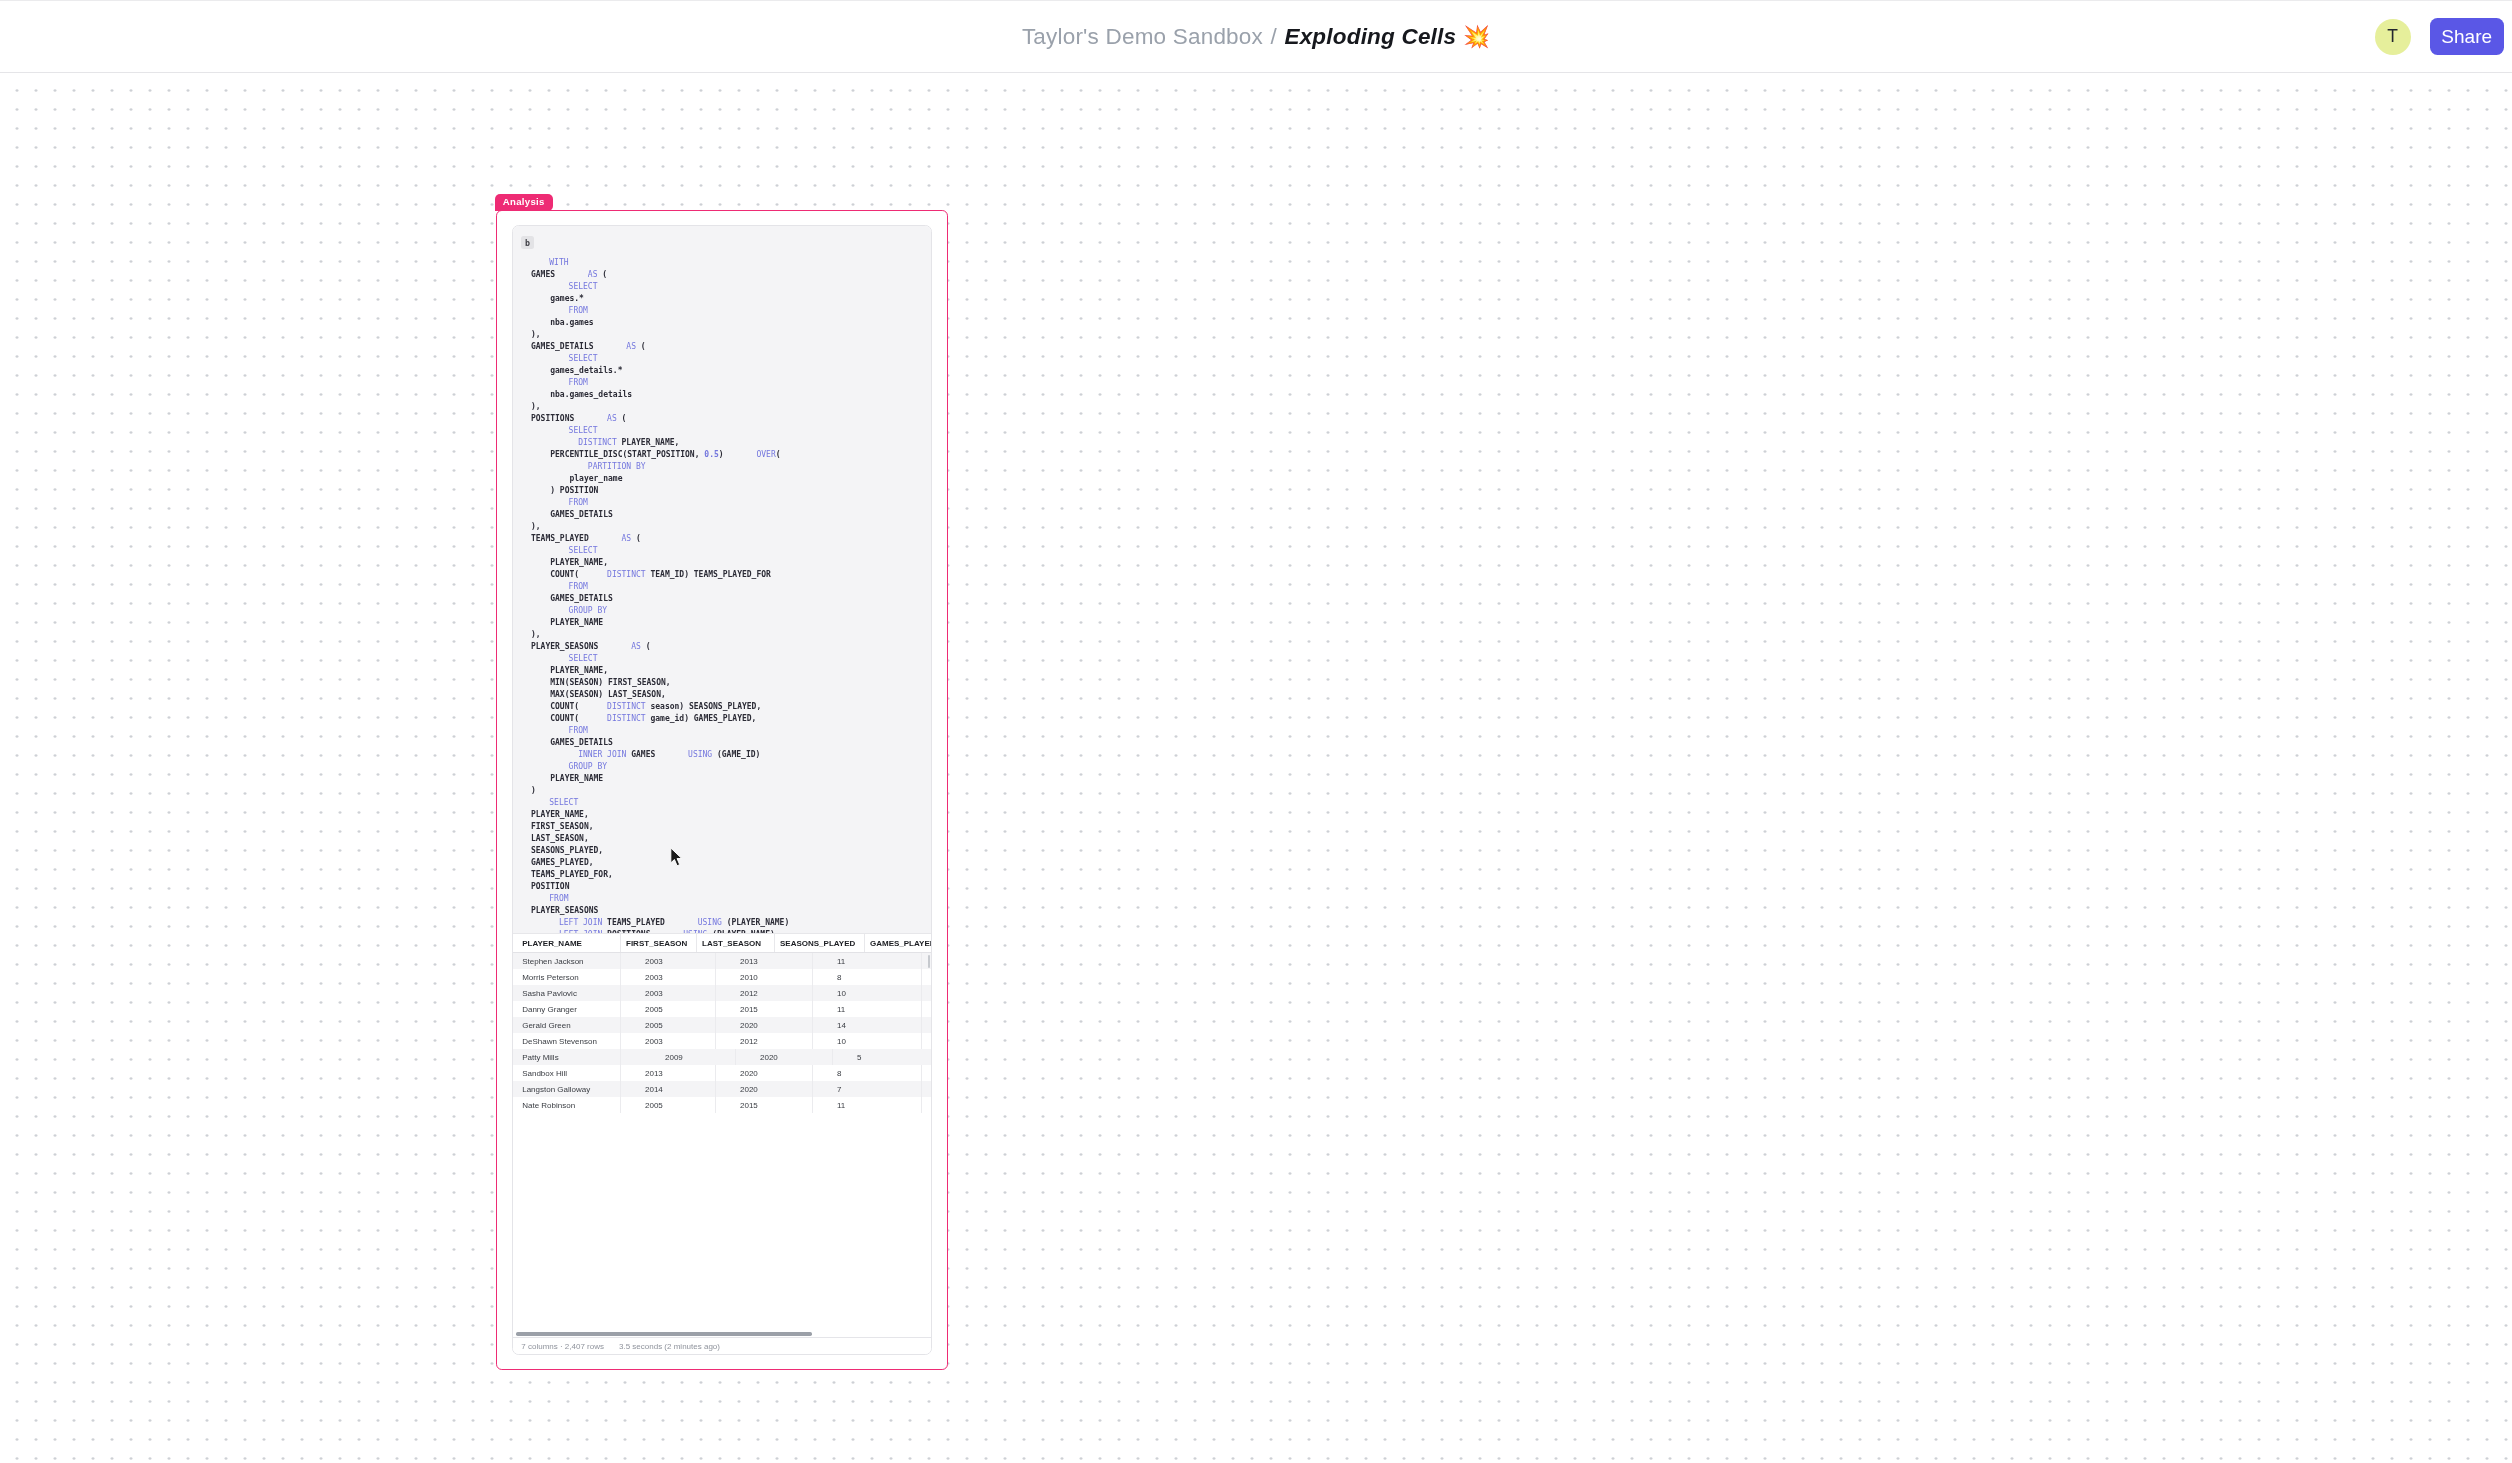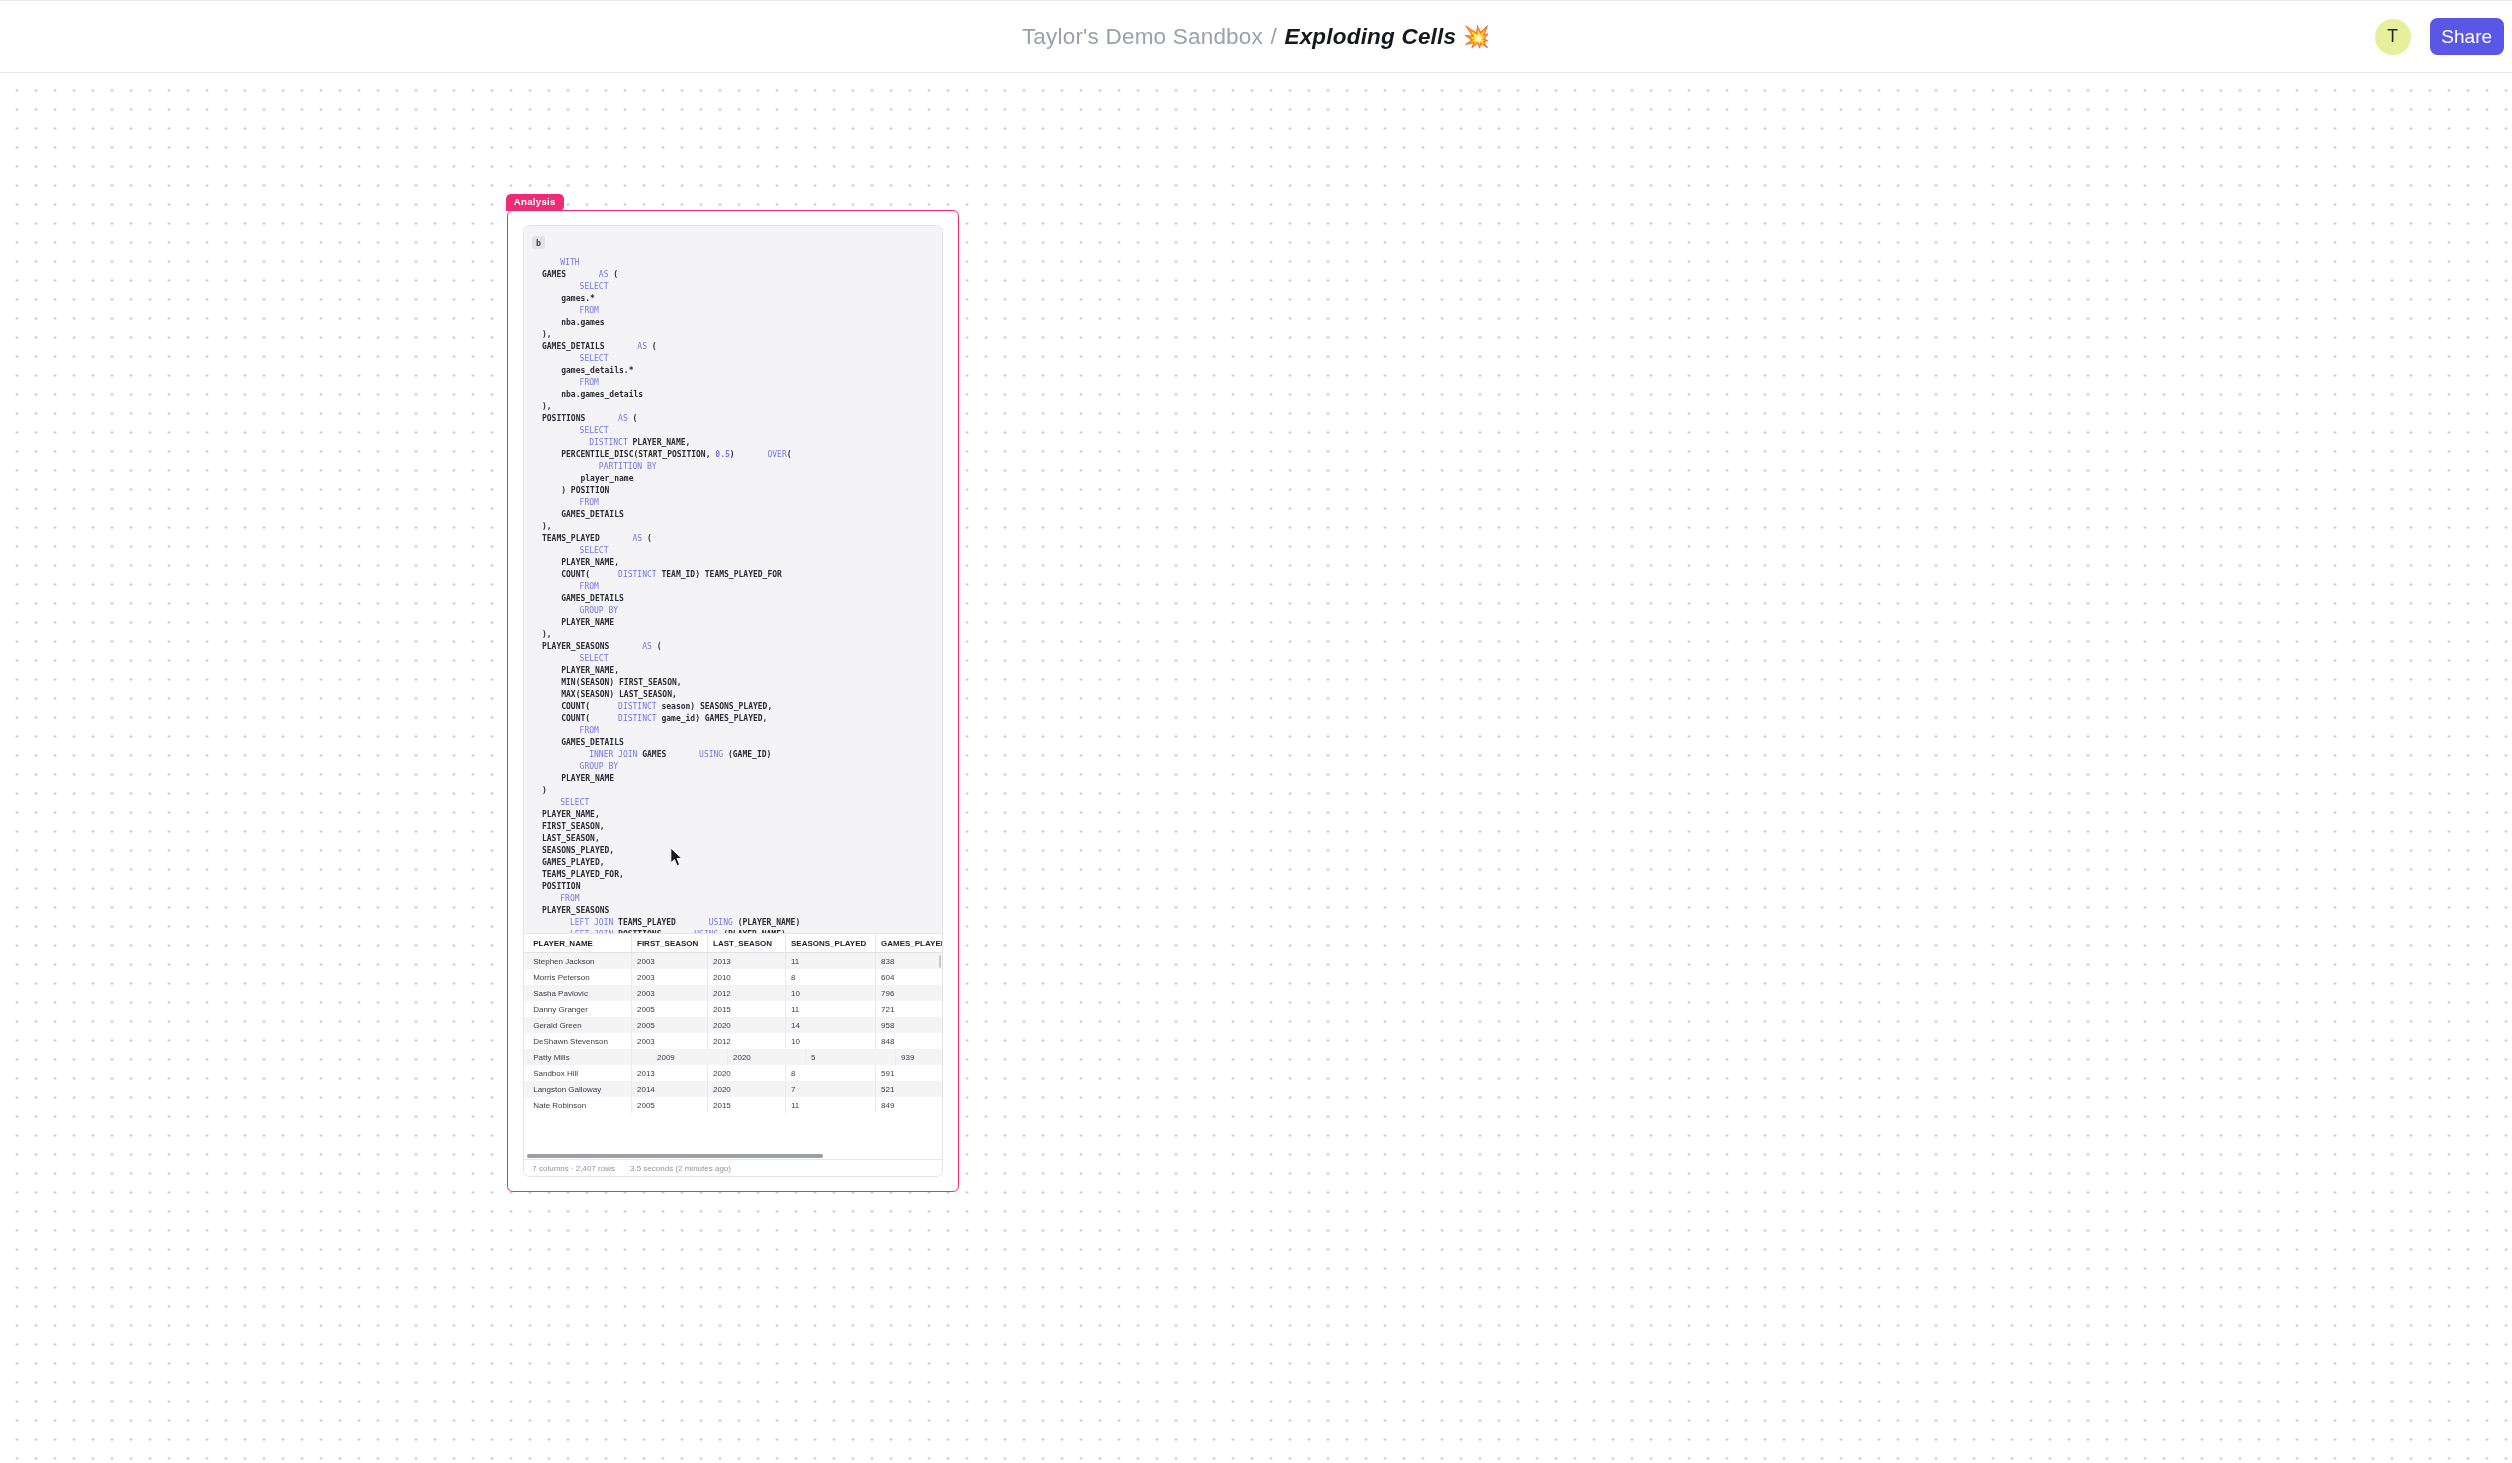--- a/index.html
+++ b/index.html
@@ -36,21 +36,21 @@
 
   
   .canvas{
     position:absolute; left:0; top:76px; right:0; bottom:0; background:#fff;
     background-image:radial-gradient(circle, #cdd0d5 1.1px, transparent 1.5px);
     background-size:19px 19px; background-position:7.5px 5px;
   }
 
   
   .cell{
-    position:absolute; left:507px; top:134px; width:452px; height:982px;
+    position:absolute; left:496px; top:134px; width:452px; height:1160px;
     background:#fff; border:1.7px solid var(--accent-pink,#ee2b74); border-radius:5.8px;
   }
   .cell-tag{
     position:absolute; bottom:100%; left:-1.7px; margin-bottom:0;
     background:var(--accent-pink,#ee2b74); color:#fff;
     font-size:9.6px; font-weight:700; letter-spacing:0.3px;
     padding:3.3px 8.3px 4.2px 7.5px; border-radius:5px 5px 5px 0; line-height:1;
   }
   .inner{
     position:absolute; left:15px; right:15px; top:14px; bottom:14px;
@@ -79,21 +79,21 @@
   .tok-p{ color:#2b2b36; font-weight:700; }
 
   
   .table-sec{ flex:1 1 auto; min-height:0; position:relative; background:#fff; overflow:hidden; }
   .thead{ display:flex; height:19px; border-bottom:0.8px solid #e2e2e6; background:#fff; }
   .th{
     flex:none; display:flex; align-items:center; height:100%;
     padding-left:5px; border-right:0.8px solid #e8e8eb;
     font-size:8px; font-weight:700; color:#1b1d22; white-space:nowrap; overflow:hidden;
   }
-  .tr{ display:flex; height:16px; }
+  .tr{ display:flex; height:16px;gap:19px; }
   .tr.odd{ background:#f4f4f6; }
   .td{
     flex:none; display:flex; align-items:center; height:100%;
     padding-left:5px; border-right:0.8px solid #ebebee;
     font-size:8px; color:#393c42; white-space:nowrap; overflow:hidden;
   }
   .th.c0,.td.c0{ padding-left:9.2px; }
   .hscroll{
     position:absolute; left:2.5px; bottom:1.7px; width:296px; height:3.3px;
     background:#9ba0a8; border-radius:1.7px;

